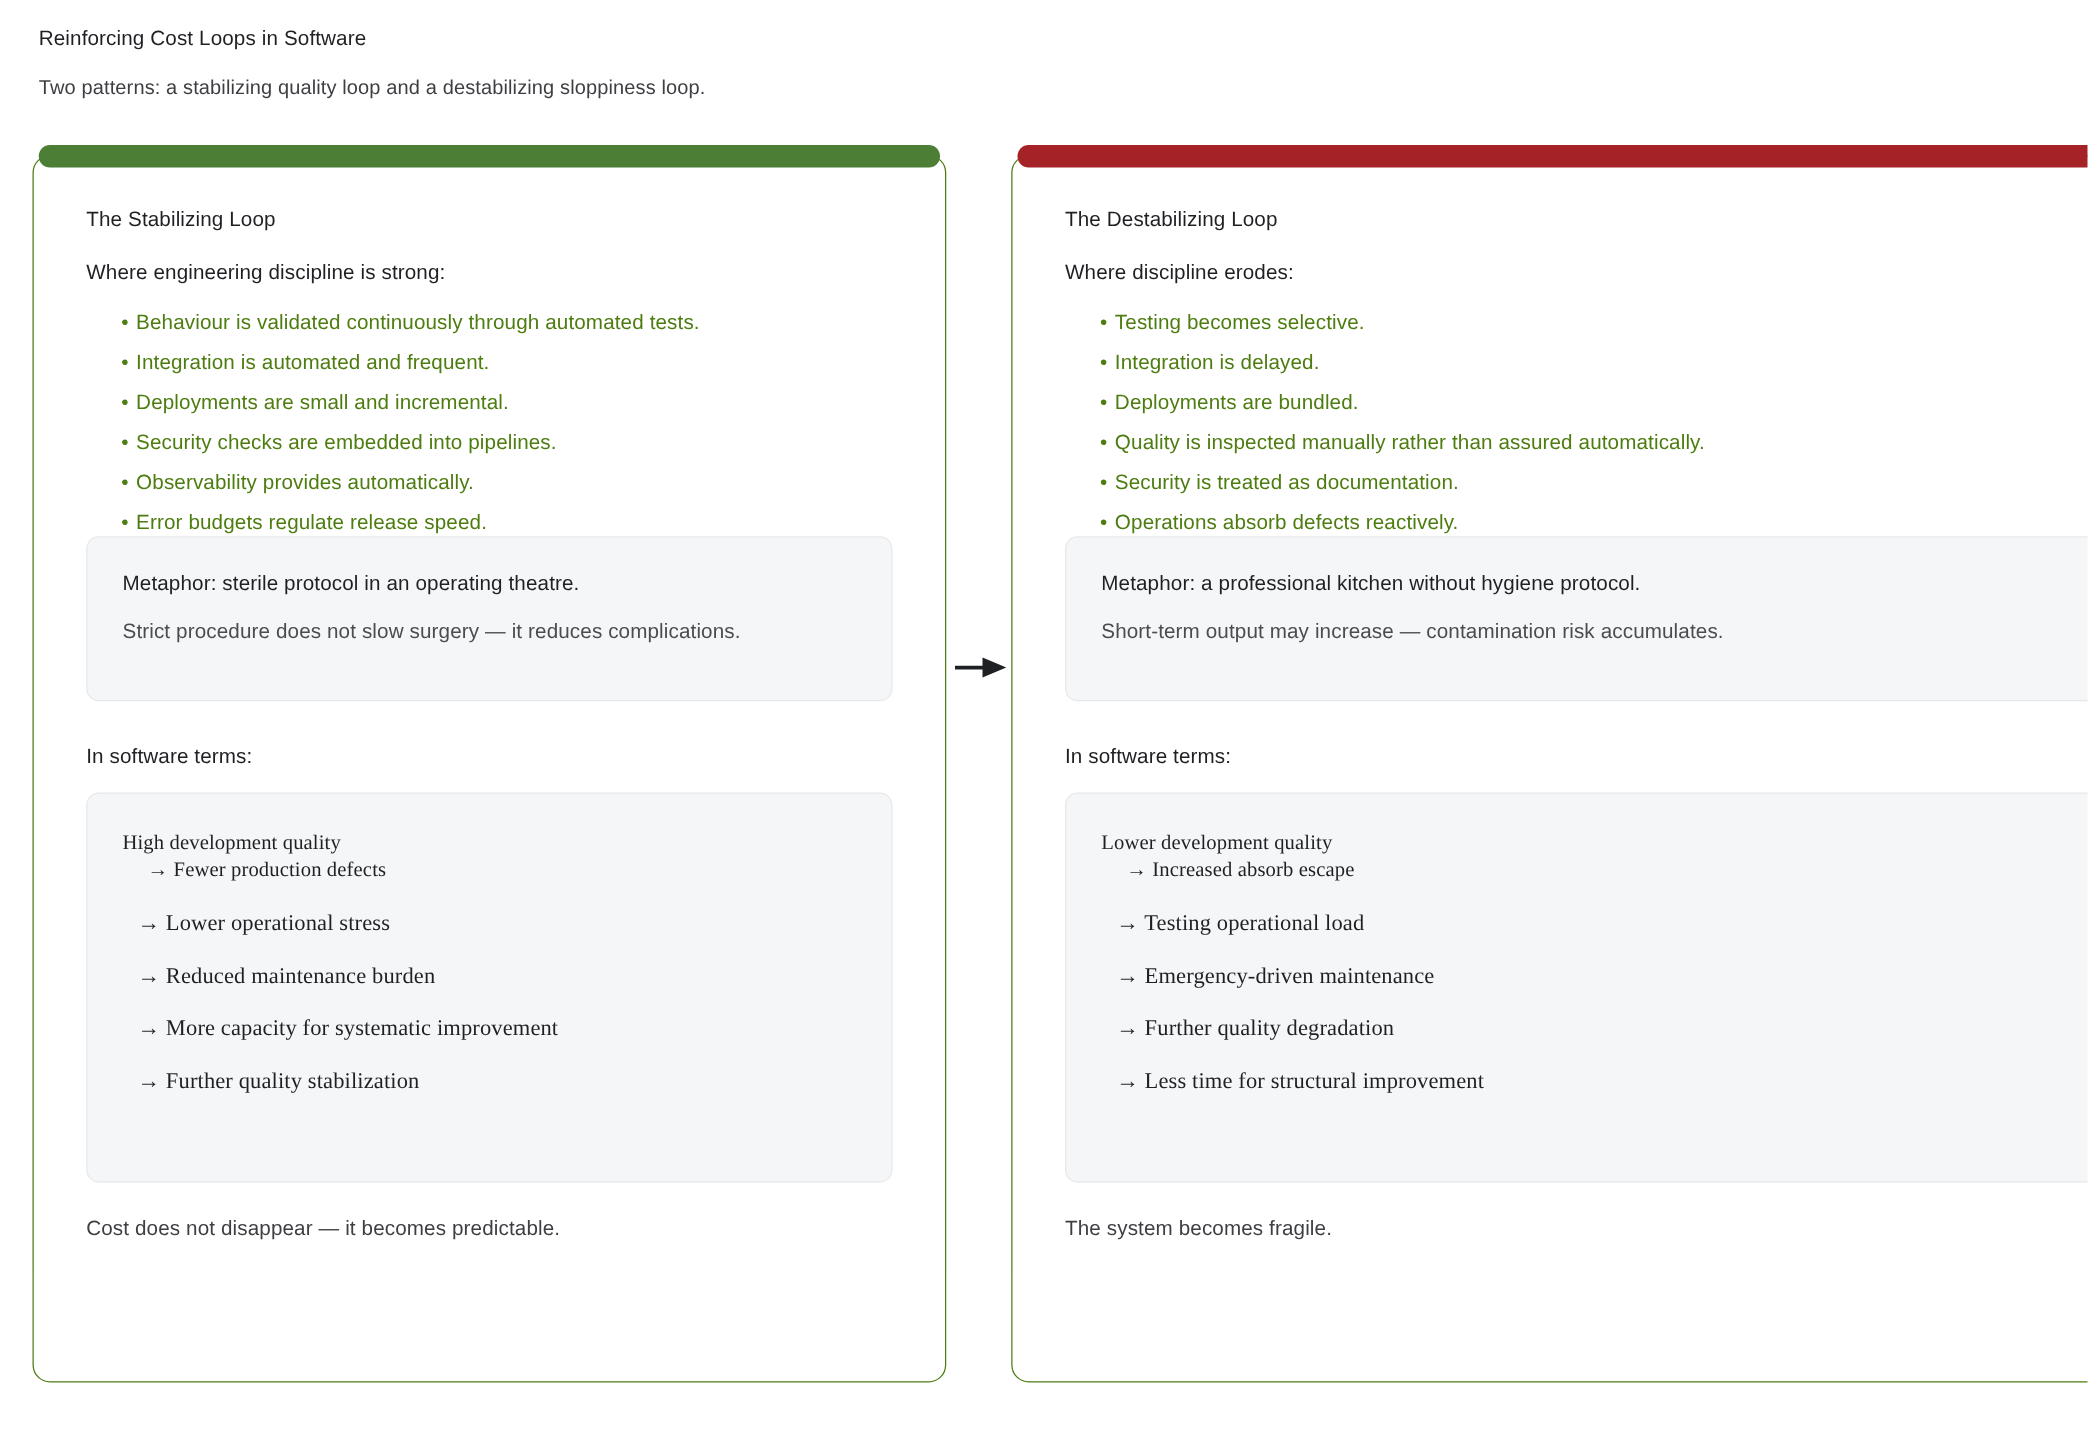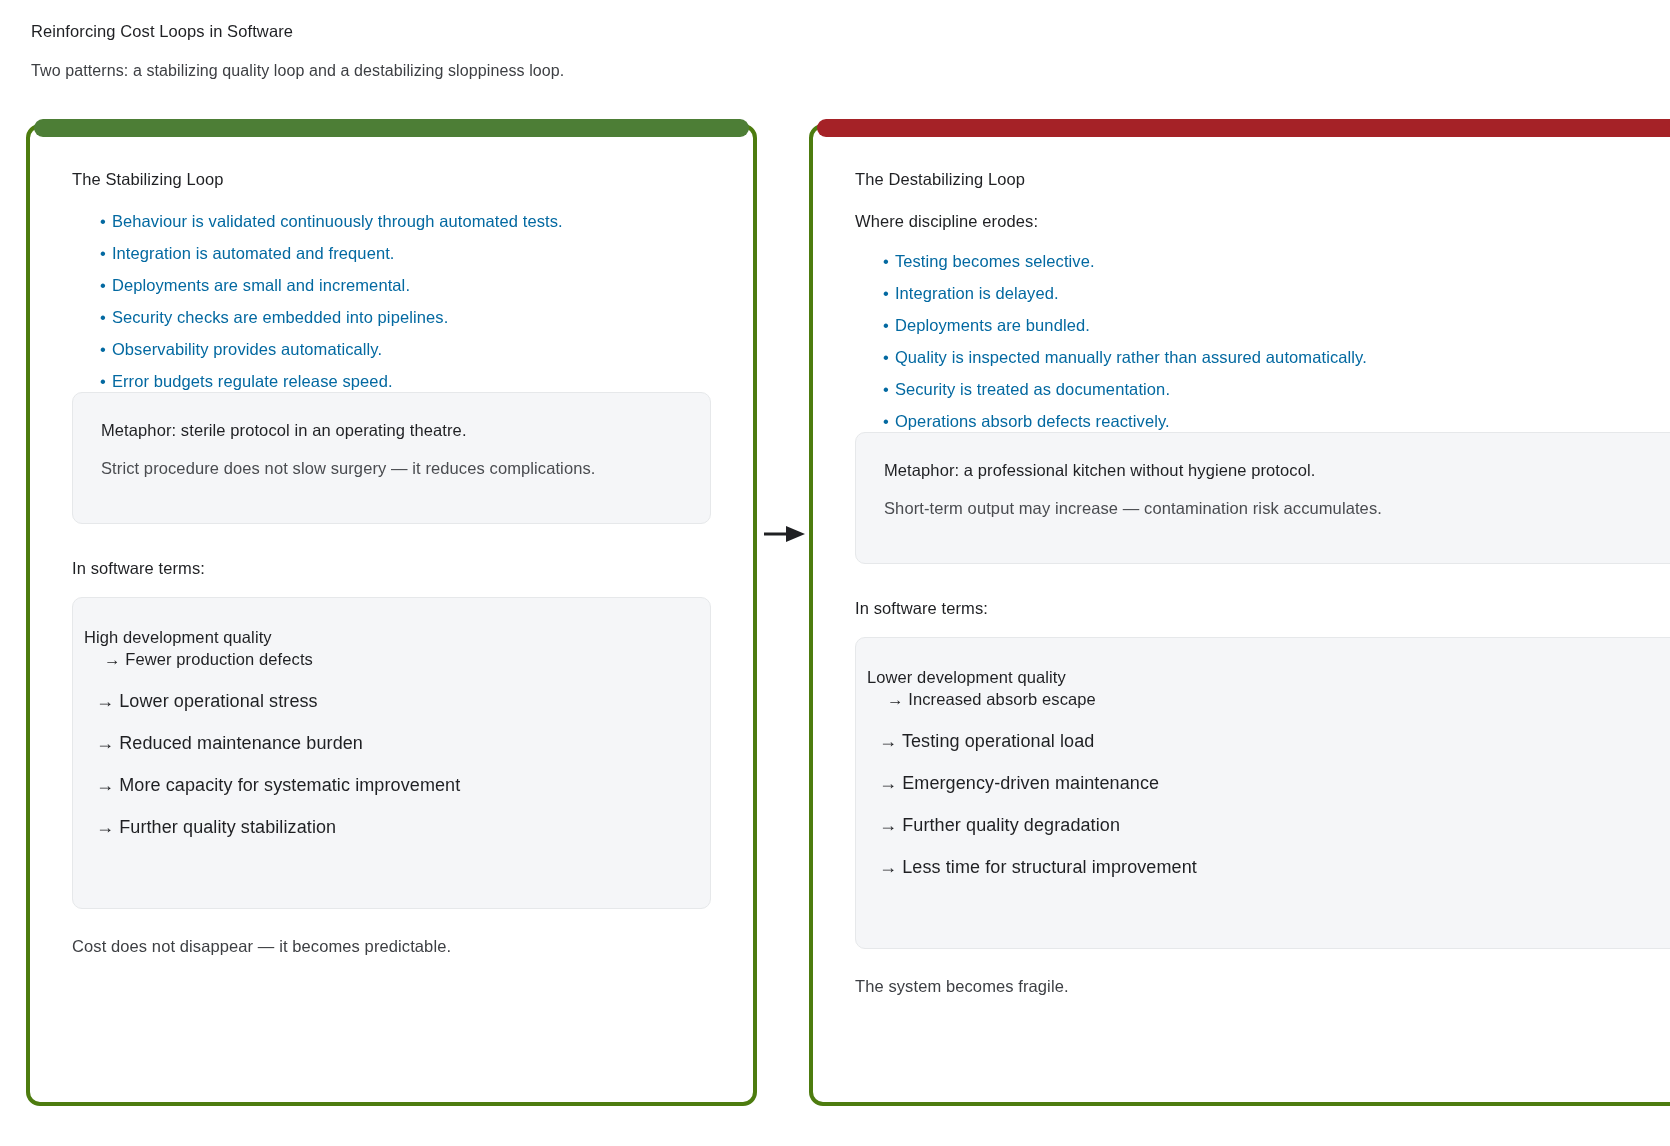--- a/index.html
+++ b/index.html
@@ -41,21 +41,21 @@
     color: #3d3f43;
     letter-spacing: 0.1px;
   }
 
   
   .card {
     position: absolute;
     top: 124px;
     height: 982px;
     background: #ffffff;
-    border: 4px solid #4d7c0f;
+    border: 1px solid #4d7c0f;
     border-radius: 14px;
     box-sizing: border-box;
   }
   .card.left  { left: 26px;  width: 731px; }
   .card.right { left: 809px; width: 988px; }
 
   .card-accent {
     position: absolute;
     top: -9px;
     left: 4px;
@@ -92,21 +92,21 @@
   }
 
   .bullet-list {
     list-style: none;
     margin: 0 0 0 0;
     padding: 0 0 0 28px;
   }
   .bullet-list li {
     font-size: 16.5px;
     line-height: 22px;
-    color: #0369a1;
+    color: #4d7c0f;
     margin-bottom: 10px;
     letter-spacing: 0.1px;
   }
   .bullet-list li:last-child { margin-bottom: 0; }
   .bullet-list li .bullet-dot {
     margin-right: 6px;
   }
 
   .panel {
     background: #f5f6f8;
@@ -135,21 +135,22 @@
   .section-label {
     font-size: 16.5px;
     line-height: 22px;
     color: #1f2023;
     margin: 33px 0 0 0;
     letter-spacing: 0.1px;
   }
 
   .panel.chain {
     margin-top: 18px;
-    padding: 28px 28px 70px 11px;
+    padding: 28px 28px 70px 28px;
+    font-family: Liberation Serif, serif;
   }
   .chain-head {
     font-size: 16.5px;
     line-height: 22px;
     color: #1f2023;
     margin: 0 0 20px 0;
     letter-spacing: 0.1px;
   }
   .chain-head .chain-sub {
     display: block;
@@ -188,20 +189,21 @@
 <div class="page">
 
   <div class="page-title">Reinforcing Cost Loops in Software</div>
   <div class="page-subtitle">Two patterns: a stabilizing quality loop and a destabilizing sloppiness loop.</div>
 
   <div class="card left">
     <div class="card-accent"></div>
     <div class="card-inner">
 
       <div class="card-heading">The Stabilizing Loop</div>
+      <div class="card-lead">Where engineering discipline is strong:</div>
 
       <ul class="bullet-list">
         <li><span class="bullet-dot">•</span><span>Behaviour is validated continuously through automated tests.</span></li>
         <li><span class="bullet-dot">•</span><span>Integration is automated and frequent.</span></li>
         <li><span class="bullet-dot">•</span><span>Deployments are small and incremental.</span></li>
         <li><span class="bullet-dot">•</span><span>Security checks are embedded into pipelines.</span></li>
         <li><span class="bullet-dot">•</span><span>Observability provides automatically.</span></li>
         <li><span class="bullet-dot">•</span><span>Error budgets regulate release speed.</span></li>
       </ul>
 

